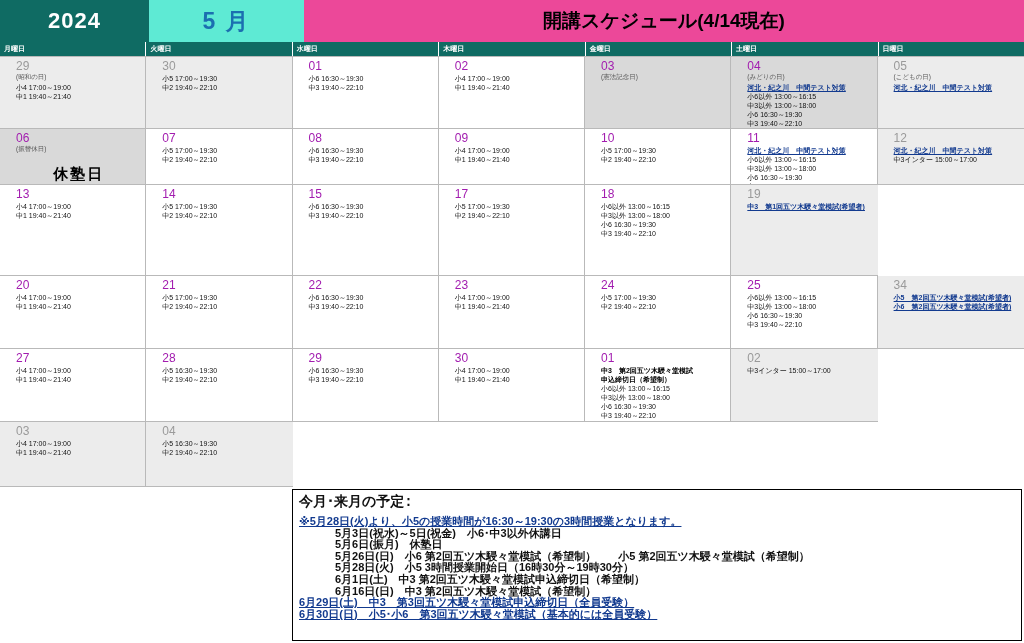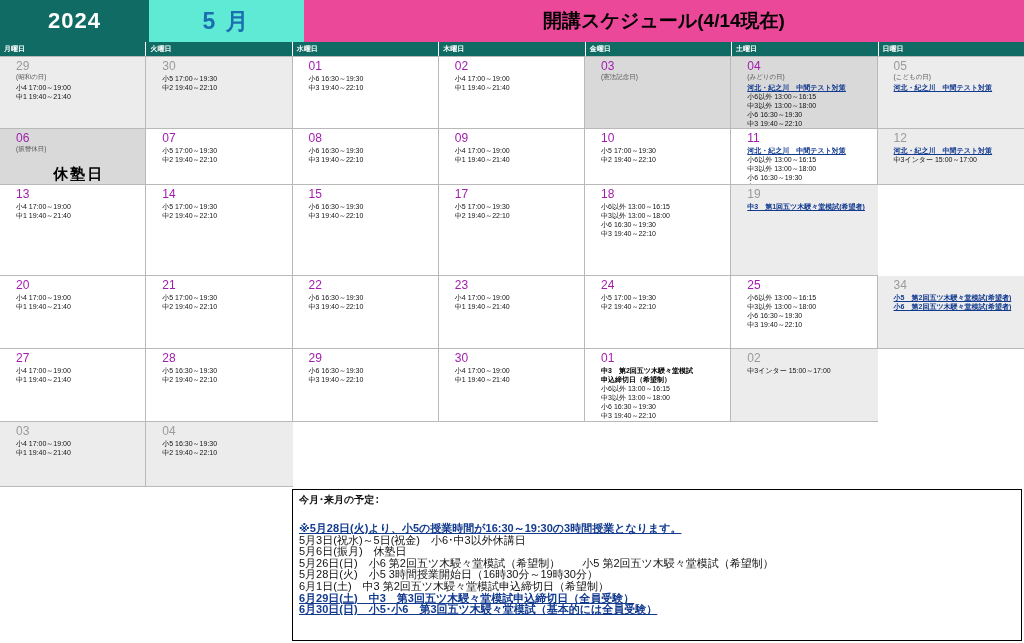--- a/index.html
+++ b/index.html
@@ -80,22 +80,22 @@
 
   
   .notes{
     position:absolute;left:292px;top:489px;width:730px;height:152px;
     border:1px solid #000000;background:#ffffff;
     padding:3px 6px;box-sizing:border-box;
   }
   .notes .nt{font-size:11px;line-height:11.6px;color:#111111;font-weight:bold;}
   .notes .nt.u{text-decoration:underline;}
   .notes .nt.blue{color:#123a8f;}
-  .notes .nt.plain{font-weight:normal;}
-  .notes .ttl{font-size:10px;font-weight:bold;color:#111;margin-bottom:16px;font-family:Liberation Mono, monospace;}
+  .notes .nt.plain{font-weight:bold;margin-left:36px;}
+  .notes .ttl{font-size:14px;font-weight:bold;color:#111;margin-bottom:5px;font-family:Liberation Mono, monospace;}
 </style>
 </head>
 <body>
 
 <div class="page">
 
   <div class="header">
     <div class="hdr-year">2024</div>
     <div class="hdr-month">5 月</div>
     <div class="hdr-title">開講スケジュール(4/14現在)</div>
@@ -316,18 +316,19 @@
 
   <div class="notes">
     <div class="ttl">今月･来月の予定:</div>
     <div id="notes-lines">
         <div class="nt blue u">※5月28日(火)より、小5の授業時間が16:30～19:30の3時間授業となります。</div>
         <div class="nt plain">5月3日(祝水)～5日(祝金)　小6･中3以外休講日</div>
         <div class="nt plain">5月6日(振月)　休塾日</div>
         <div class="nt plain">5月26日(日)　小6 第2回五ツ木駸々堂模試（希望制）　　小5 第2回五ツ木駸々堂模試（希望制）</div>
         <div class="nt plain">5月28日(火)　小5 3時間授業開始日（16時30分～19時30分）</div>
         <div class="nt plain">6月1日(土)　中3 第2回五ツ木駸々堂模試申込締切日（希望制）</div>
+        <div class="nt plain">6月16日(日)　中3 第2回五ツ木駸々堂模試（希望制）</div>
         <div class="nt blue u">6月29日(土)　中3　第3回五ツ木駸々堂模試申込締切日（全員受験）</div>
         <div class="nt blue u">6月30日(日)　小5･小6　第3回五ツ木駸々堂模試（基本的には全員受験）</div>
       </div>
   </div>
 
 </div>
 
 </body></html>

